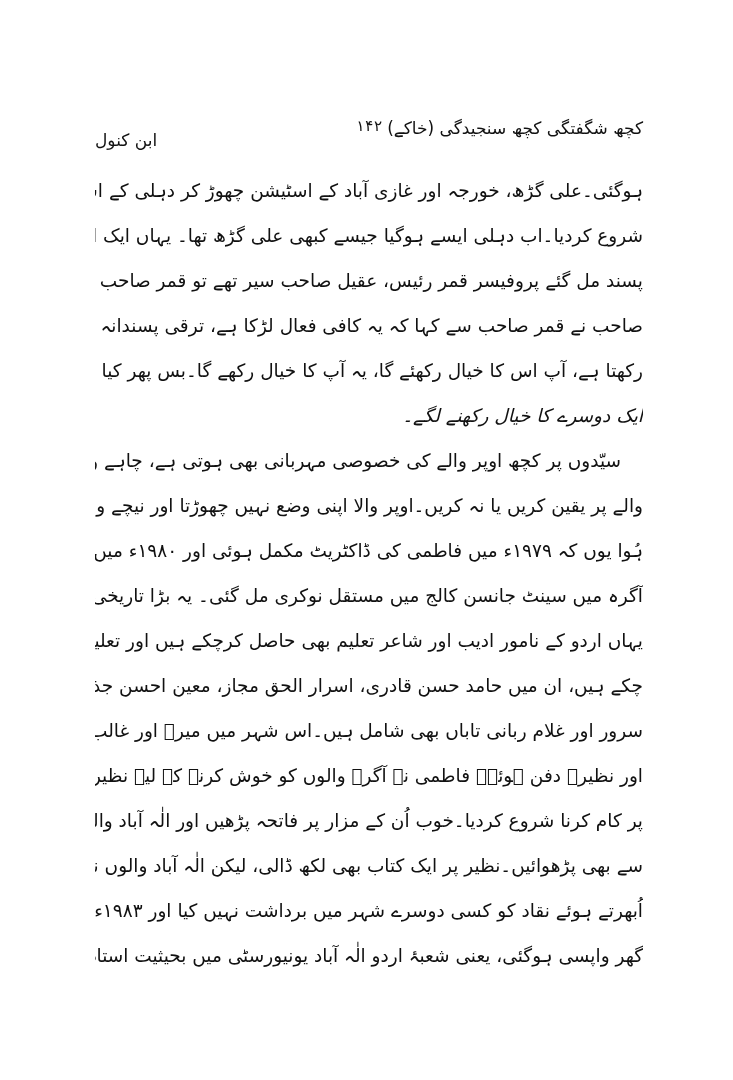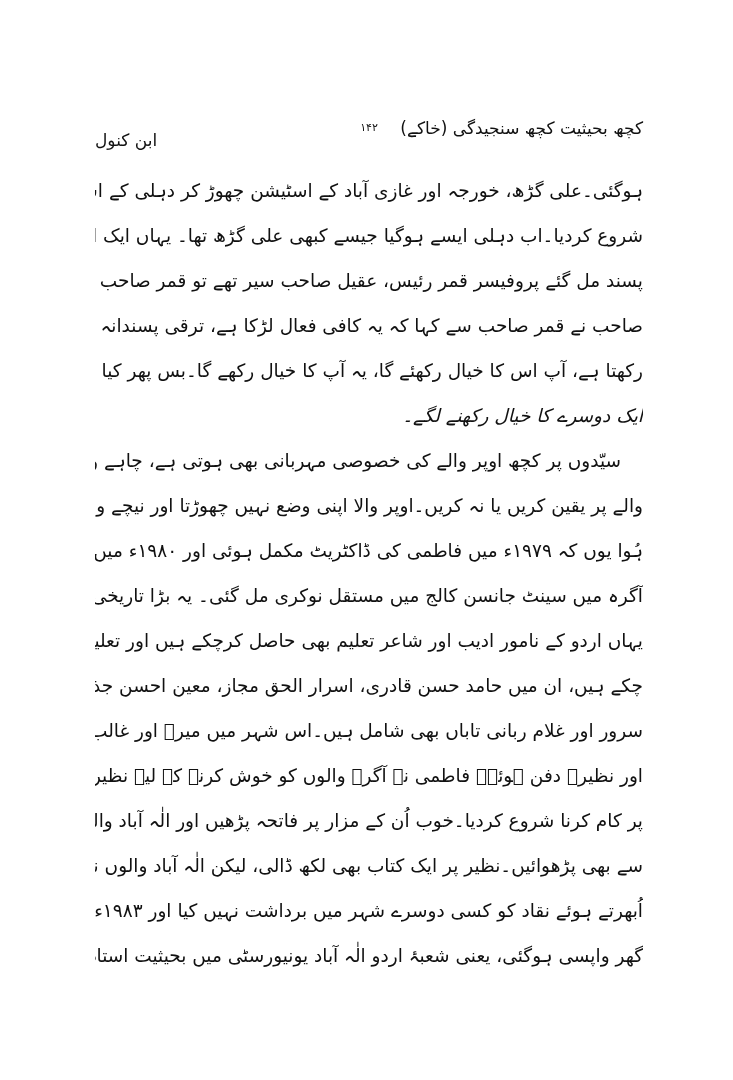--- a/index.html
+++ b/index.html
@@ -31,21 +31,22 @@
     .header .book-title {
       position: absolute;
       right: 0;
       top: 0;
     }
     .header .page-number {
       position: absolute;
       left: 50%;
       transform: translateX(-50%);
       top: 0;
-      font-size: 11px;
+      font-size: 15px;
+      font-family: Liberation Mono, monospace;
     }
     .header .author {
       position: absolute;
       left: 0;
       top: 12px;
     }
     .body {
       margin-top: 22px;
       font-size: 18.5px;
     }
@@ -63,21 +64,21 @@
     }
     .line.indent {
       padding-right: 22px;
     }
   </style>
 </head>
 <body>
 
 <div class="page">
   <div class="header">
-    <span class="book-title">کچھ بحیثیت کچھ سنجیدگی (خاکے)</span>
+    <span class="book-title">کچھ شگفتگی کچھ سنجیدگی (خاکے)</span>
     <span class="page-number">۱۴۲</span>
     <span class="author">ابن کنول</span>
   </div>
 
   <div class="body">
     <div class="paragraph">
       <div class="line">ہوگئی۔علی گڑھ، خورجہ اور غازی آباد کے اسٹیشن چھوڑ کر دہلی کے اسٹیشن پر اُترنا</div>
       <div class="line">شروع کردیا۔اب دہلی ایسے ہوگیا جیسے کبھی علی گڑھ تھا۔ یہاں ایک اور بڑے ترقی</div>
       <div class="line">پسند مل گئے پروفیسر قمر رئیس، عقیل صاحب سیر تھے تو قمر صاحب سوا سیر۔عقیل</div>
       <div class="line">صاحب نے قمر صاحب سے کہا کہ یہ کافی فعال لڑکا ہے، ترقی پسندانہ فکر اور عمل</div>

